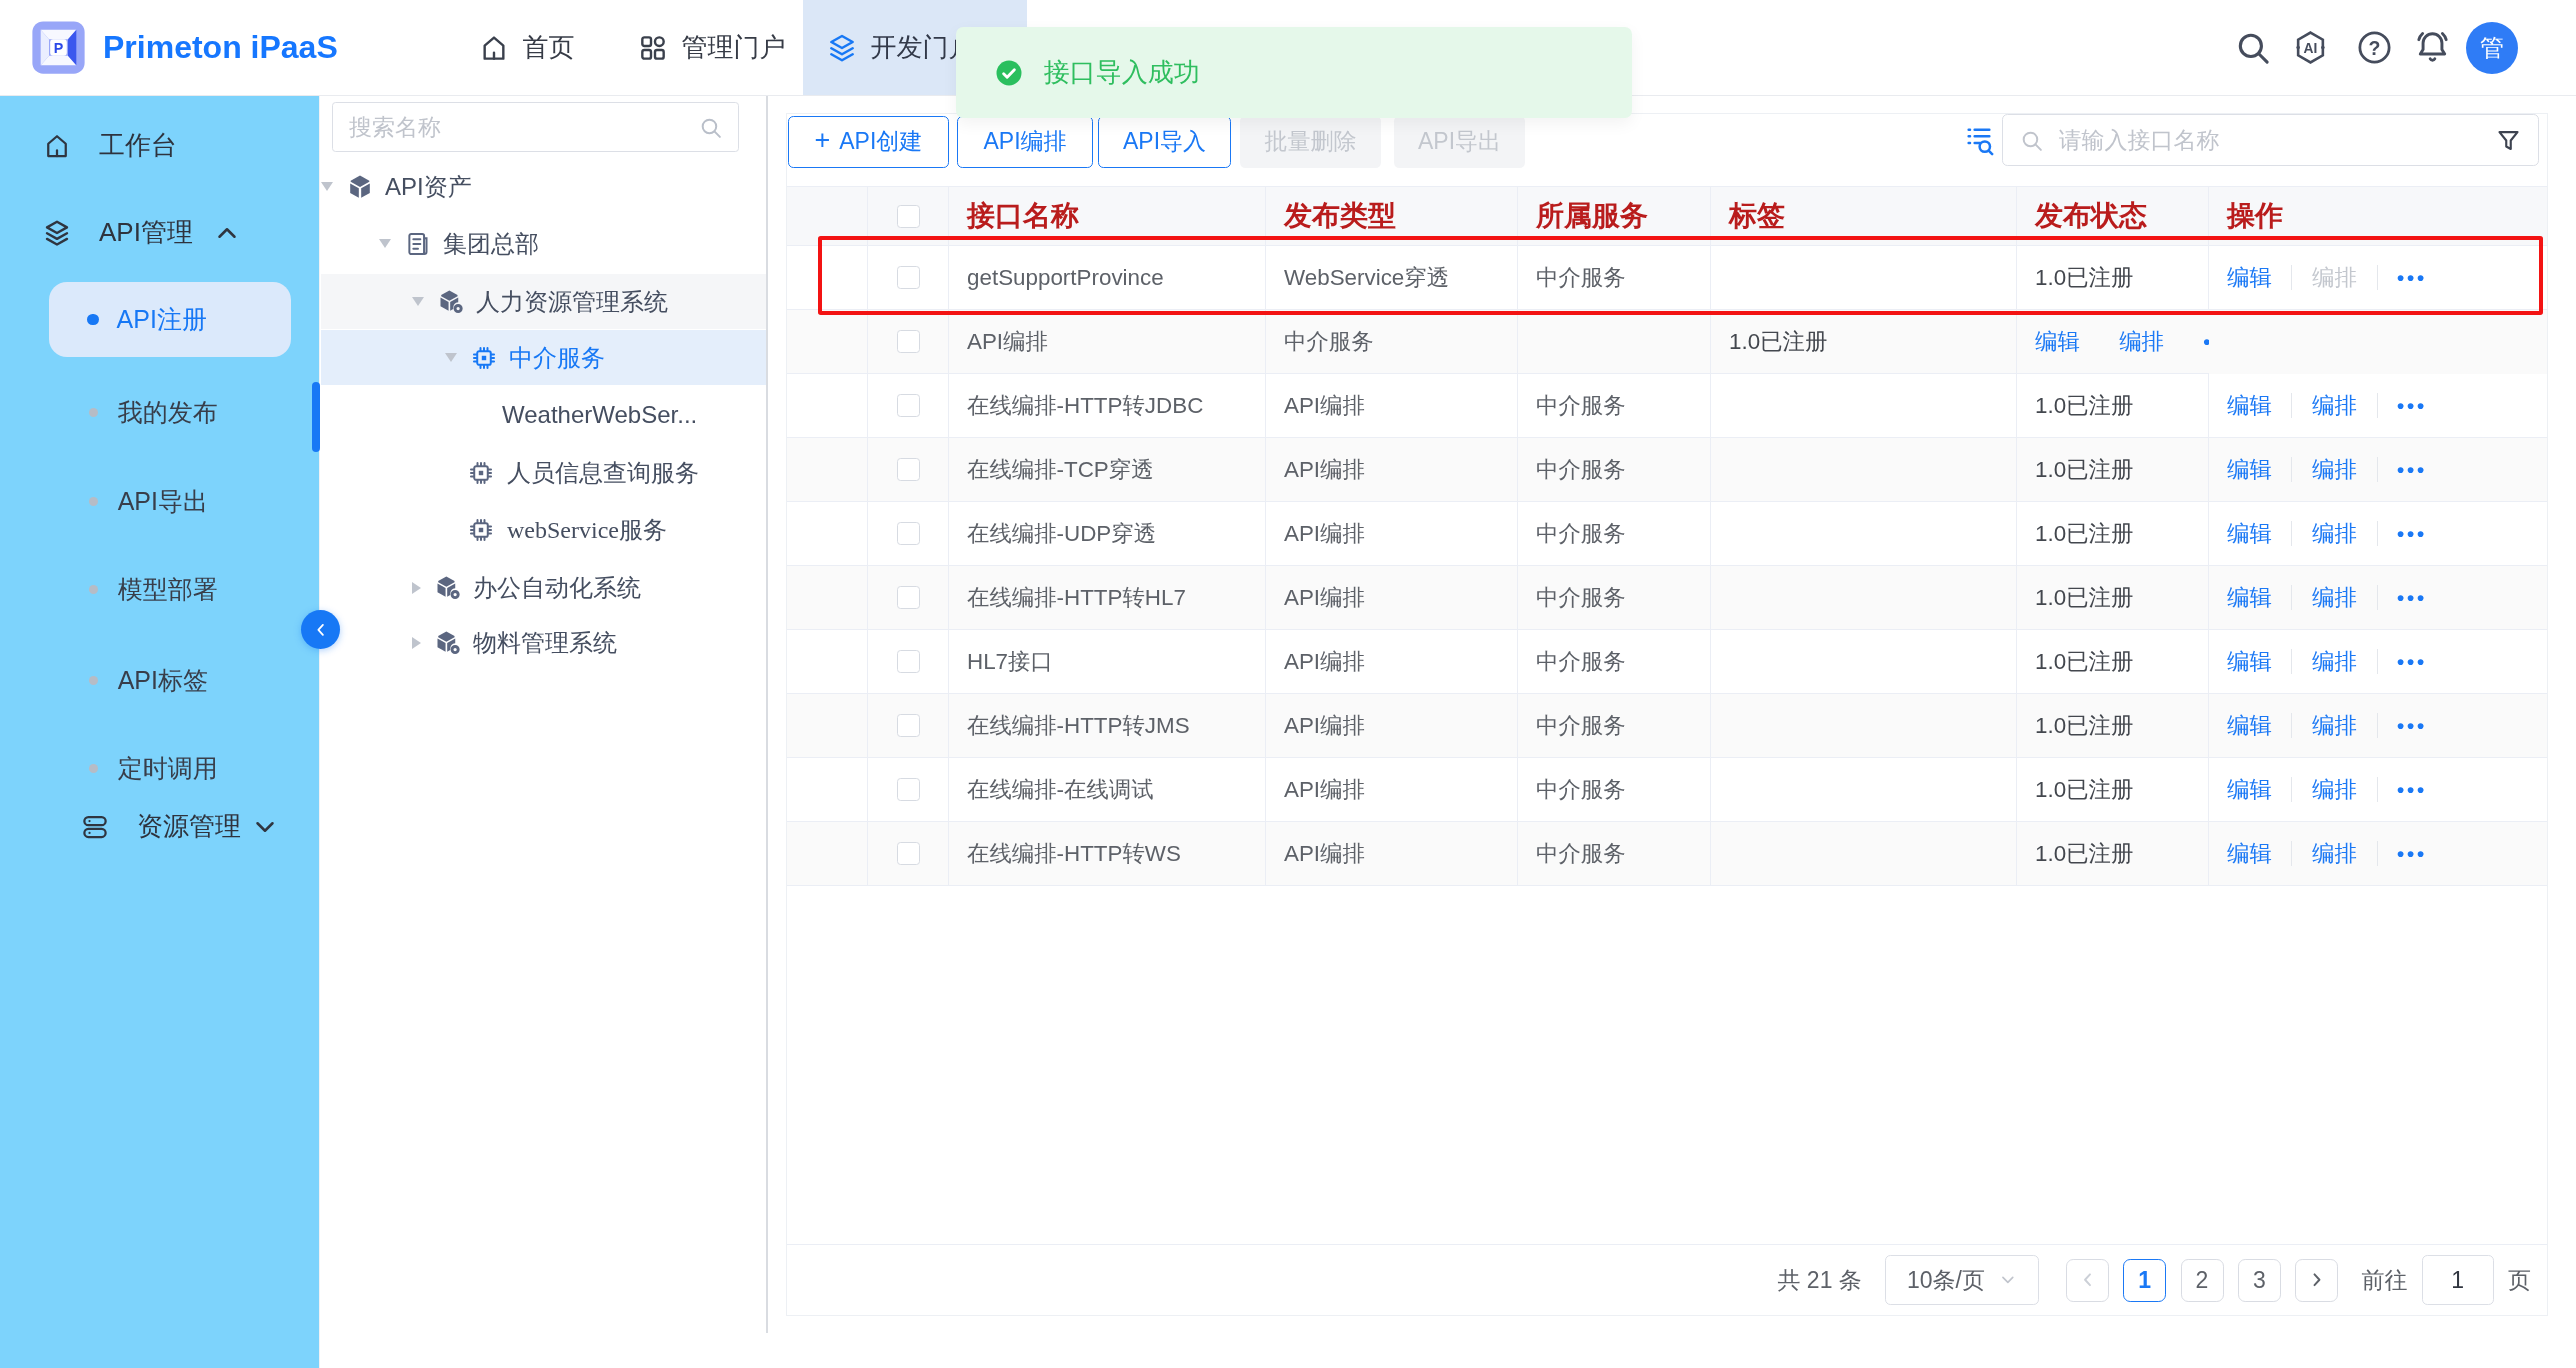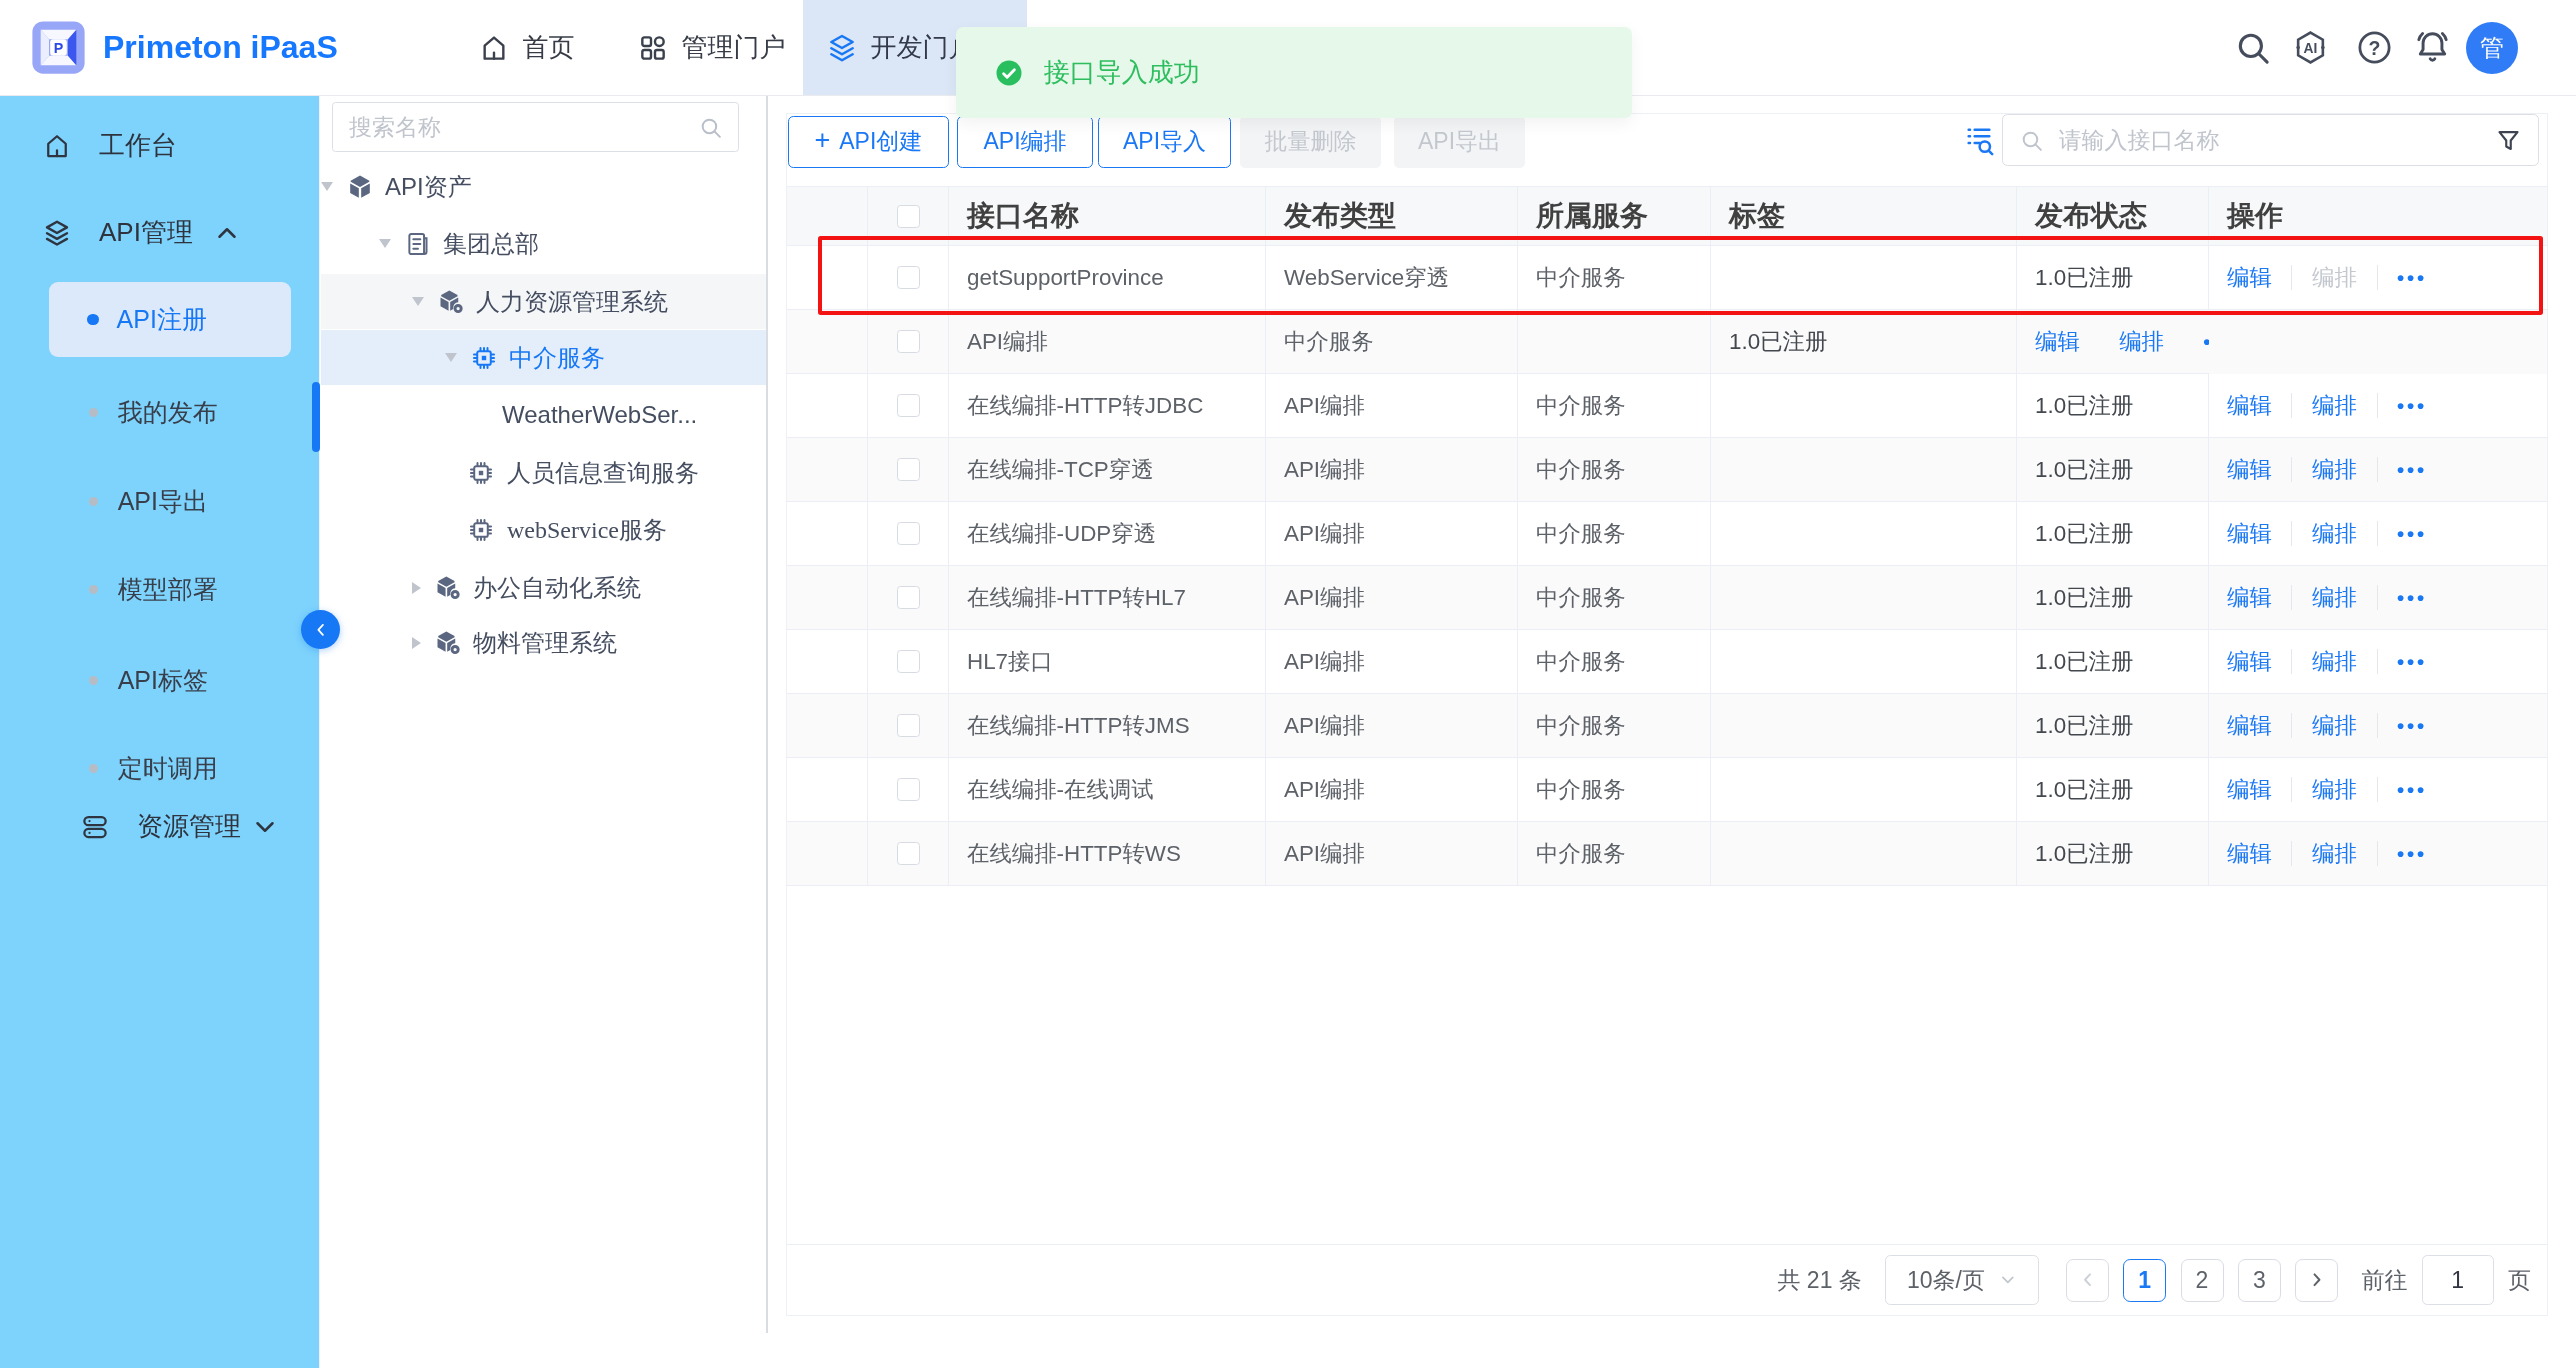--- a/index.html
+++ b/index.html
@@ -33,21 +33,21 @@
           justify-content:center;cursor:pointer;}
 
   
   .sb{position:absolute;left:0;top:95px;width:320px;bottom:0;background:#7dd3fc;
       border-right:0.9px solid #f0f1f4;box-sizing:border-box;}
   .sb-item{position:absolute;left:0;width:100%;height:63px;display:flex;align-items:center;
            font-size:26px;color:#2e333e;cursor:pointer;}
   .sb-item .ico{width:30px;height:30px;color:#2f3540;margin-left:42px;margin-right:27px;}
   .sb-chev{position:absolute;right:50px;width:23px;height:23px;color:#454c5c;}
   .sb-sub{position:absolute;left:49px;width:242px;height:75px;display:flex;align-items:center;
-          border-radius:9px;font-size:25px;color:#383e4a;cursor:pointer;}
+          border-radius:18px;font-size:25px;color:#383e4a;cursor:pointer;}
   .sb-sub .dot{width:9px;height:9px;border-radius:50%;background:#b6bcc6;margin-left:40px;margin-right:19.7px;flex:none;}
   .sb-sub.active{background:#dbe9fb;color:#1778f5;}
   .sb-sub.active .dot{width:11.6px;height:11.6px;background:#1778f5;margin-left:38px;margin-right:18px;}
   .sb-ind{position:absolute;left:312px;top:287px;width:8px;height:70px;border-radius:4.5px;background:#1778f5;}
   .fab{position:absolute;left:301px;top:610px;width:39px;height:39px;border-radius:50%;
        background:#1778f5;color:#fff;display:flex;align-items:center;justify-content:center;
        z-index:15;cursor:pointer;box-shadow:0 1.8px 7.2px rgba(23,120,245,.35);}
   .fab .ico{width:19.7px;height:19.7px;}
 
   
@@ -84,21 +84,21 @@
            border-radius:5.4px;display:flex;align-items:center;padding:13px 16px;box-sizing:border-box;background:#fff;}
   .search2 .mag{width:25px;height:25px;color:#c0c4cc;flex:none;margin-right:12.5px;}
   .search2 input{flex:1;border:none;outline:none;font-size:23px;color:#454e60;background:transparent;
                  font-family:inherit;min-width:0;}
   .search2 input::placeholder{color:#c0c4cc;}
   .search2 .funnel{width:27px;height:27px;color:#3d4350;flex:none;cursor:pointer;}
 
   
   .table{position:absolute;left:0;top:72px;width:1760px;}
   .trow{display:grid;grid-template-columns:81px 81px 317px 252px 193px 306px 192px 1fr;}
-  .thead{height:59px;background:#f7f8fa;font-size:28px;font-weight:600;color:#404040;
+  .thead{height:59px;background:#f7f8fa;font-size:28px;font-weight:600;color:#b91c1c;
          border-top:0.9px solid #ebeef5;}
   .tbody-row{height:64px;font-size:22.4px;color:#5d6168;background:#fff;}
   .tbody-row.odd{background:#fafafa;}
   .tcell{border-right:0.9px solid #ebeef5;border-bottom:0.9px solid #ebeef5;display:flex;
          align-items:center;padding-left:18px;box-sizing:border-box;overflow:hidden;white-space:nowrap;}
   .trow .tcell:last-child{border-right:none;}
   .c-center{justify-content:center;padding-left:0;}
   .expand{width:21.5px;height:21.5px;color:#99a0ab;cursor:pointer;}
   .cbx{width:23px;height:23px;border:1.8px solid #d7dbe2;border-radius:3.6px;background:#fff;
        box-sizing:border-box;cursor:pointer;}

